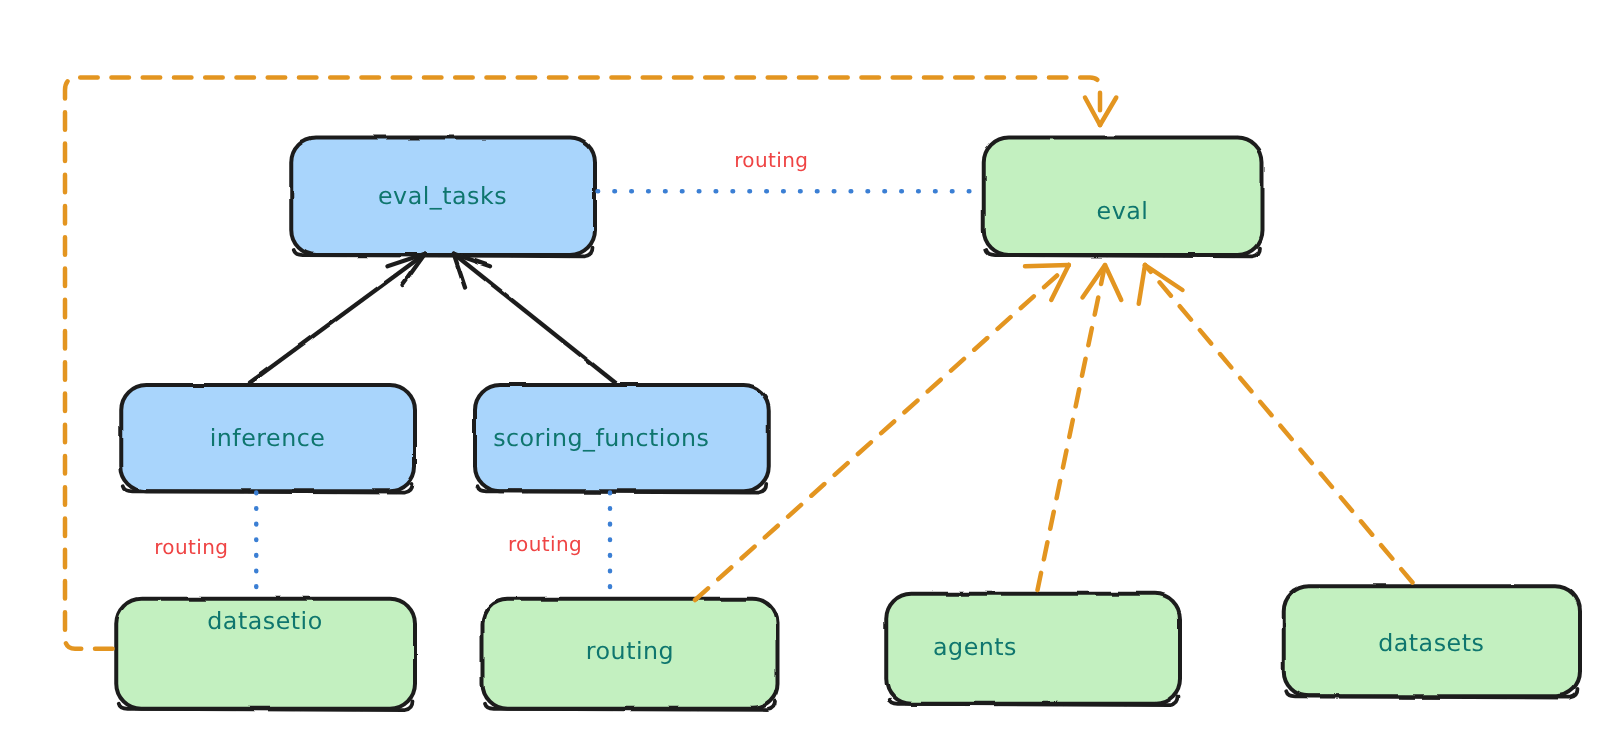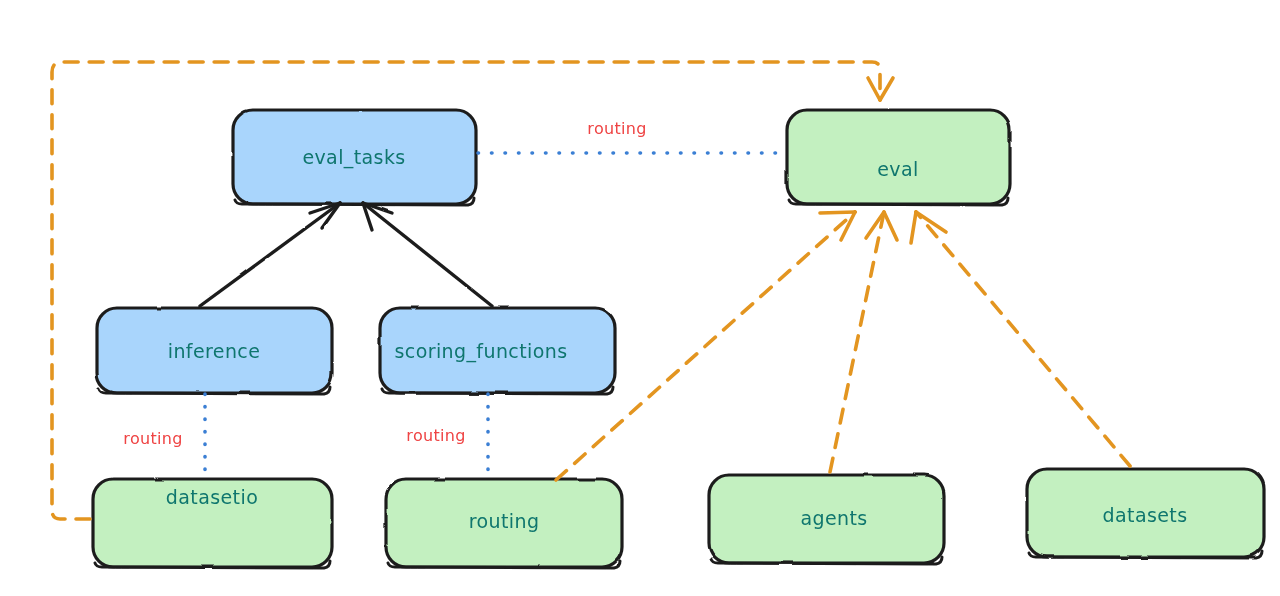--- a/index.html
+++ b/index.html
@@ -155,18 +155,18 @@
     </g>
   </g>
 </svg>
 
 <div class="node-label" style="left:354px; top:157px;">eval_tasks</div>
 <div class="node-label" style="left:898px; top:169px;">eval</div>
 <div class="node-label" style="left:214px; top:351px;">inference</div>
 <div class="node-label" style="left:481px; top:351px;">scoring_functions</div>
 <div class="node-label" style="left:212px; top:497px;">datasetio</div>
 <div class="node-label" style="left:504px; top:521px;">routing</div>
-<div class="node-label" style="left:834px; top:518px;">agents</div>
+<div class="node-label" style="left:780px; top:518px;">agents</div>
 <div class="node-label" style="left:1145px; top:515px;">datasets</div>
 
 <div class="edge-label" style="left:617px; top:128px;">routing</div>
 <div class="edge-label" style="left:153px; top:438px;">routing</div>
 <div class="edge-label" style="left:436px; top:435px;">routing</div>
 
 </body></html>

